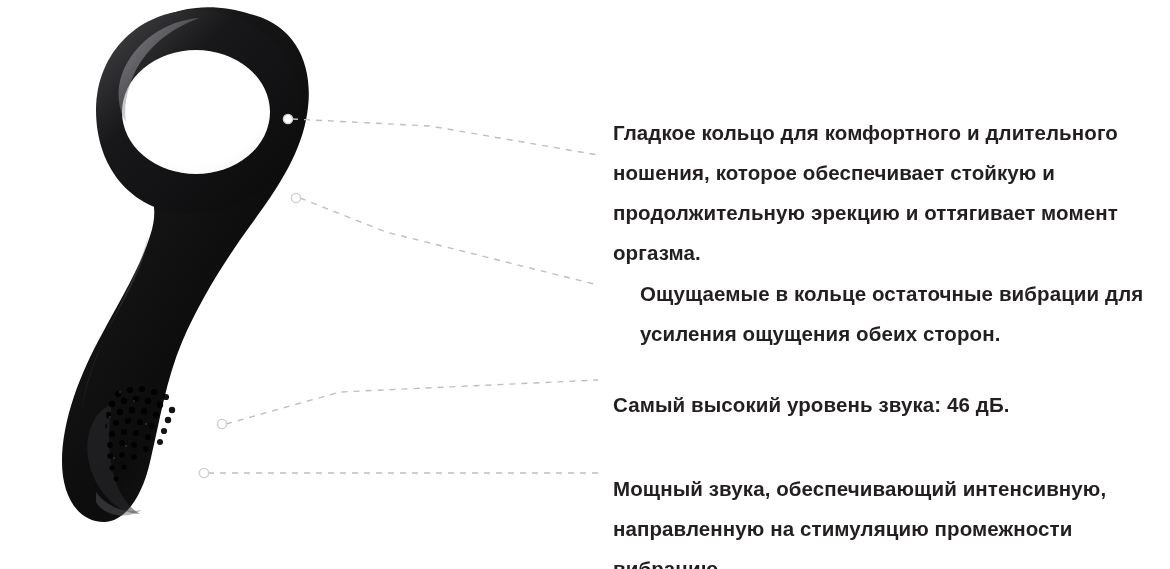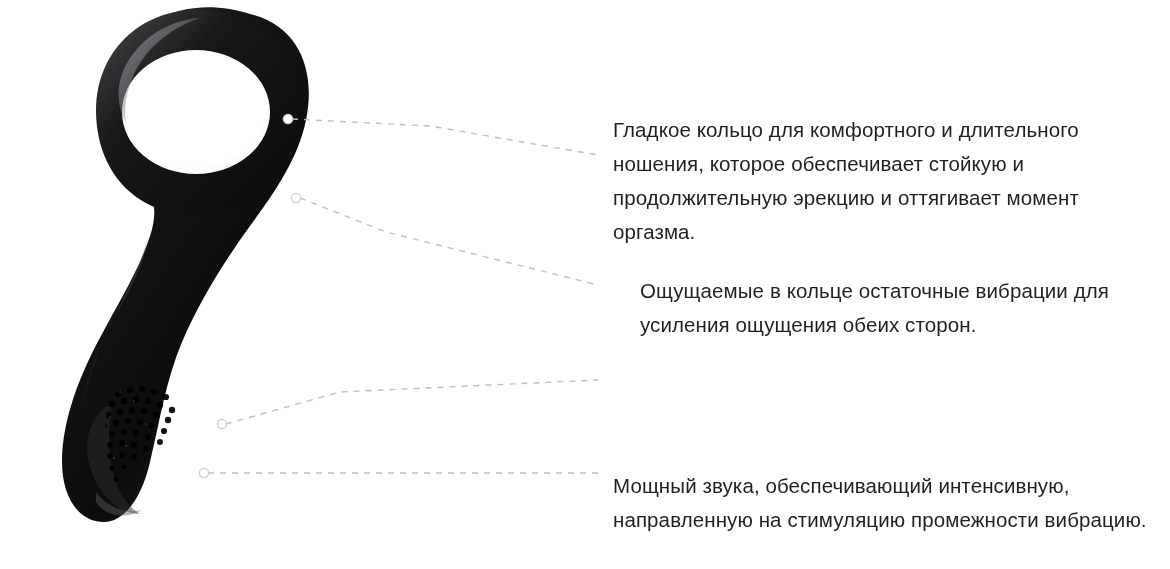--- a/index.html
+++ b/index.html
@@ -27,23 +27,24 @@
     left: 0;
     top: 0;
     width: 1170px;
     height: 569px;
     pointer-events: none;
   }
   .callout-text {
     position: absolute;
     color: #231f20;
     font-size: 20.5px;
-    line-height: 34px;
+    line-height: 40px;
     font-family: "Liberation Sans", sans-serif;
     letter-spacing: 0.1px;
+    font-weight: bold;
   }
   #callout-1 { left: 613px; top: 92px;  width: 548px; }
   #callout-2 { left: 640px; top: 253px; width: 548px; }
   #callout-3 { left: 613px; top: 364px; width: 548px; }
   #callout-4 { left: 613px; top: 448px; width: 548px; }
 </style>
 </head>
 <body>
 
 <div id="page">
@@ -179,15 +180,16 @@
     <g fill="#ffffff" stroke="#cfcfcf" stroke-width="1.4">
       <circle cx="288" cy="119" r="4.6"></circle>
       <circle cx="296" cy="198" r="4.6"></circle>
       <circle cx="222" cy="424" r="4.6"></circle>
       <circle cx="204" cy="473" r="4.6"></circle>
     </g>
   </svg>
 
   <p class="callout-text" id="callout-1">Гладкое кольцо для комфортного и длительного ношения, которое обеспечивает стойкую и продолжительную эрекцию и оттягивает момент оргазма.</p>
   <p class="callout-text" id="callout-2">Ощущаемые в кольце остаточные вибрации для усиления ощущения обеих сторон.</p>
+  <p class="callout-text" id="callout-3">Самый высокий уровень звука: 46 дБ.</p>
   <p class="callout-text" id="callout-4">Мощный звука, обеспечивающий интенсивную, направленную на стимуляцию промежности вибрацию.</p>
 
 </div>
 
 </body></html>

